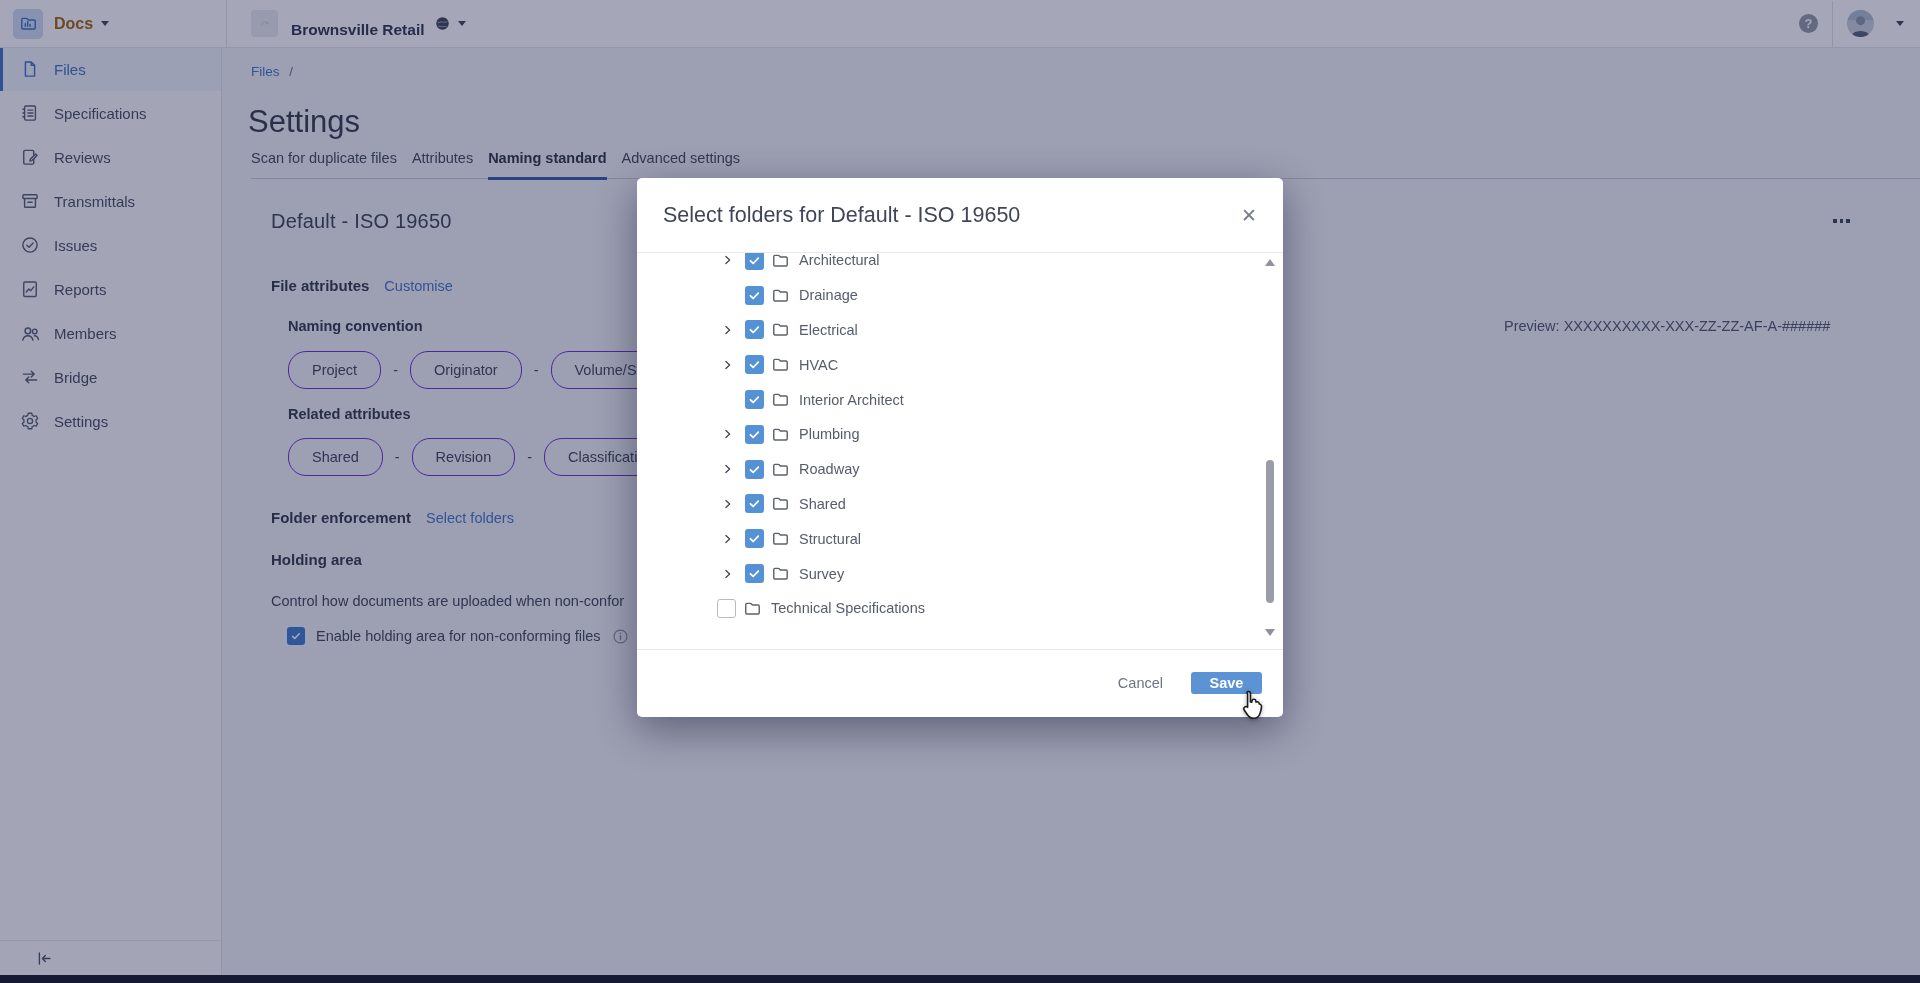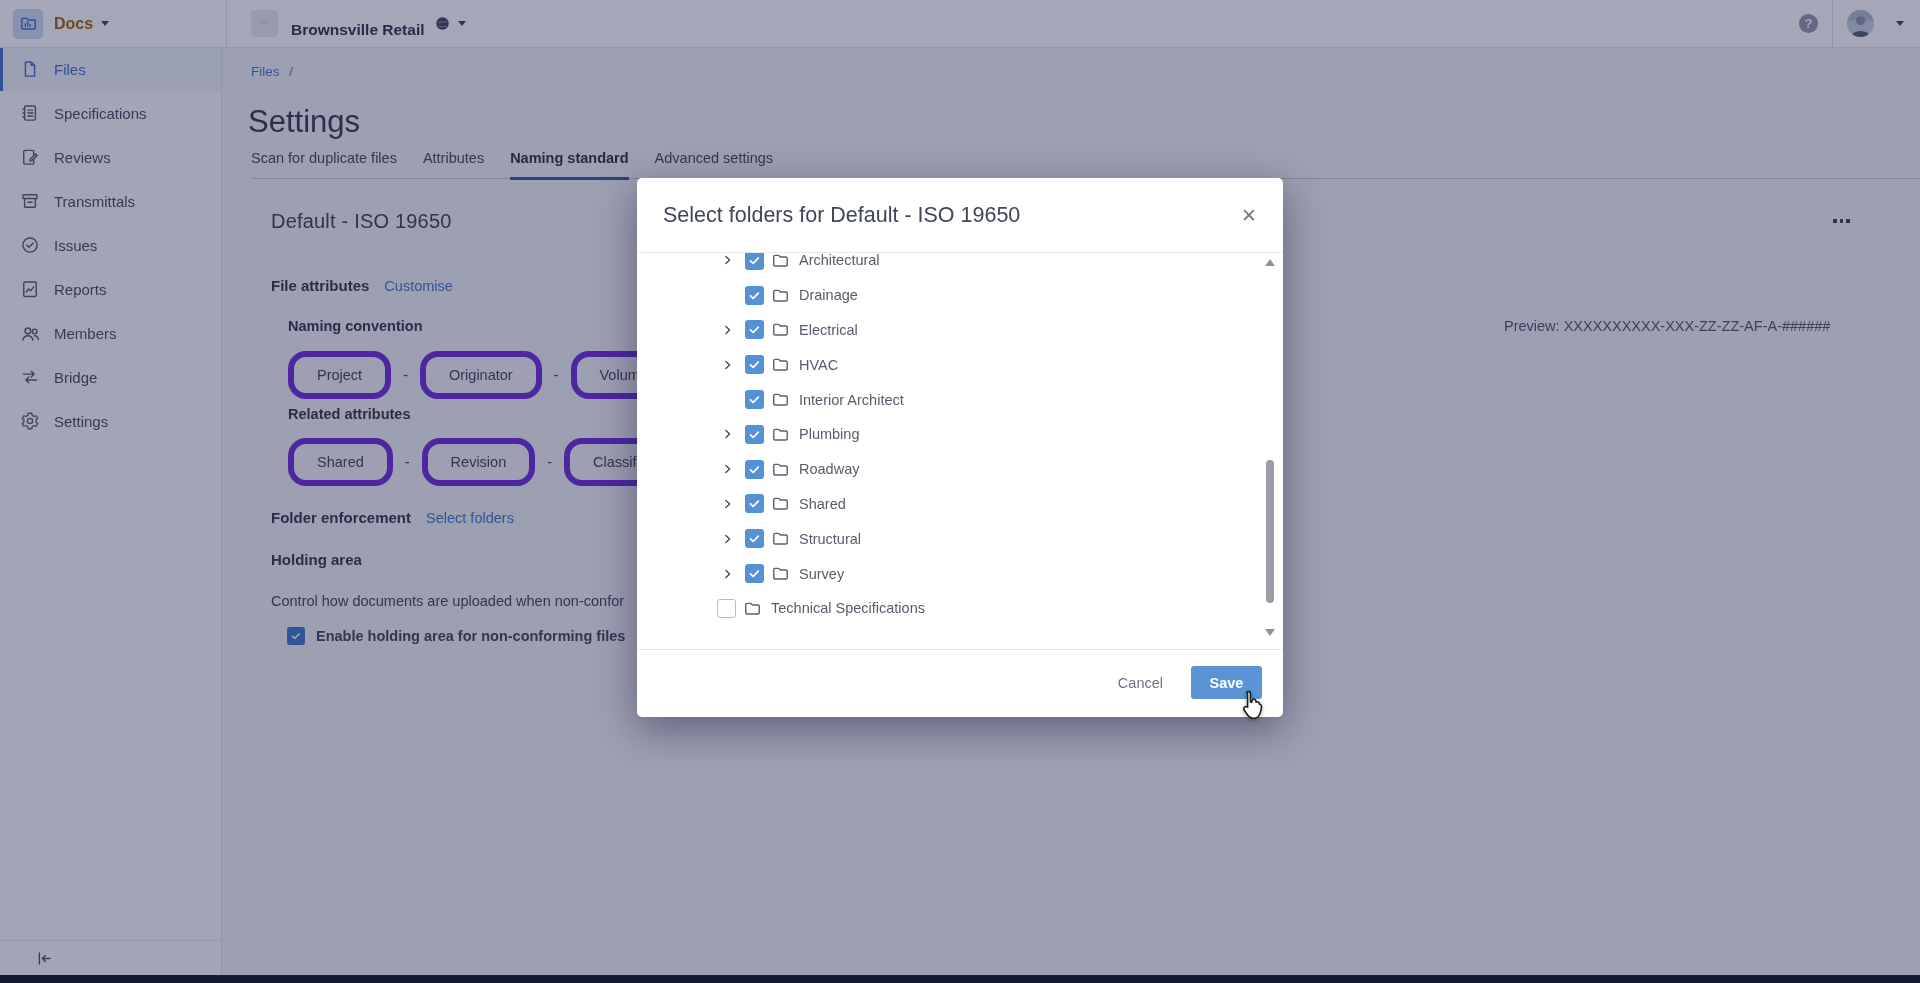--- a/index.html
+++ b/index.html
@@ -39,38 +39,38 @@
   .nav-item.active::before{content:'';position:absolute;left:0;top:0;bottom:0;width:3px;background:#3b6fc4;}
   .sidebar-foot{position:absolute;bottom:0;left:0;right:0;height:34px;border-top:1px solid #e7e8ec;
                 display:flex;align-items:center;padding-left:36px;color:#4a5061;}
 
   
   .main{position:absolute;top:47px;left:221px;right:0;bottom:8px;background:#f2f2f6;}
   .breadcrumb{position:absolute;left:30px;top:17px;font-size:13.5px;}
   .breadcrumb .bc-link{color:#3e74c8;cursor:pointer;}
   .breadcrumb .bc-sep{color:#6b7184;margin-left:6px;}
   .page-title{position:absolute;left:27px;top:36px;font-size:31px;font-weight:400;color:#333849;}
-  .tabs{position:absolute;left:30px;top:103px;right:0;display:flex;gap:26px;
+  .tabs{position:absolute;left:30px;top:103px;right:0;display:flex;gap:15px;
         border-bottom:1px solid #c9ccd6;align-items:flex-end;}
   .tab{padding-bottom:12px;color:#3f4656;font-size:14.5px;position:relative;cursor:pointer;white-space:nowrap;}
   .tab.active{font-weight:700;color:#2a3040;}
   .tab.active::after{content:'';position:absolute;left:0;right:0;bottom:-2px;height:3px;background:#2d5ba8;}
   .section-row{position:absolute;left:50px;top:163px;font-size:20px;color:#3a4152;letter-spacing:.2px;text-align:center;}
   .more-btn{position:absolute;left:1612px;top:172px;display:flex;gap:3px;cursor:pointer;}
   .more-btn i{width:3.5px;height:3.5px;background:#3a4150;display:block;}
   .label-row{position:absolute;display:flex;align-items:center;gap:15px;font-size:15px;}
   .b{font-weight:700;color:#2f3547;}
   .link{color:#3e74c8;cursor:pointer;font-size:14.5px;}
   .sub-label{position:absolute;font-size:14.5px;font-weight:700;color:#2f3547;}
   .pill-row{position:absolute;display:flex;align-items:center;}
-  .pill{height:36px;display:flex;align-items:center;padding:0 23px;border:6px solid #6d28d9;
+  .pill{height:36px;display:flex;align-items:center;padding:0 23px;border:1px solid #6d28d9;
         border-radius:18px;font-size:14.5px;color:#3d4354;background:transparent;}
   .pill-dash{margin:0 12px;color:#3d4354;font-size:14.5px;}
   .desc{position:absolute;left:50px;top:546px;font-size:14.5px;color:#3e4554;white-space:nowrap;}
-  .hold-row{position:absolute;left:66px;top:580px;display:flex;align-items:center;gap:11px;font-weight:bold;}
+  .hold-row{position:absolute;left:66px;top:580px;display:flex;align-items:center;gap:11px;}
   .cb{width:18px;height:18px;border-radius:3px;display:flex;align-items:center;justify-content:center;}
   .cb.checked{background:#3a78cc;}
   .hold-label{font-size:14.5px;color:#3e4554;}
   .preview{position:absolute;left:1283px;top:271px;font-size:14.5px;color:#4d5468;white-space:nowrap;}
 
   
   .overlay{position:absolute;inset:0;background:rgba(30,34,77,0.40);z-index:50;}
   .modal{position:absolute;left:637px;top:178px;width:646px;height:539px;background:#fff;
          border-radius:5px;box-shadow:0 12px 40px rgba(15,20,50,.45);z-index:60;}
   .modal-header{height:74px;display:flex;align-items:center;padding:0 26px;}
@@ -91,21 +91,21 @@
   .f-label{margin-left:9px;font-size:14.5px;color:#575c6b;}
   .sb-up,.sb-down{position:absolute;left:628px;width:0;height:0;cursor:pointer;
                   border-left:5.5px solid transparent;border-right:5.5px solid transparent;}
   .sb-up{top:81px;border-bottom:7px solid #8f929d;}
   .sb-down{top:451px;border-top:7px solid #8f929d;}
   .sb-thumb{position:absolute;left:629px;top:282px;width:8px;height:143px;border-radius:4px;
             background:#9a9da8;cursor:grab;}
   .modal-footer{position:absolute;left:0;right:0;top:470px;height:69px;display:flex;
                 align-items:center;justify-content:flex-end;gap:28px;padding-right:21px;}
   .cancel-btn{font-size:14.5px;color:#6d7382;cursor:pointer;}
-  .save-btn{width:71px;height:33px;border-radius:3px;background:#5b93d4;color:#fff;font-weight:700;
+  .save-btn{width:71px;height:22px;border-radius:3px;background:#5b93d4;color:#fff;font-weight:700;
             font-size:14.5px;display:flex;align-items:center;justify-content:center;cursor:pointer;border:none;}
 
   .bottombar{position:absolute;left:0;right:0;bottom:0;height:8px;background:#10131f;z-index:8;}
   .cursor{position:absolute;left:1237px;top:688px;z-index:100;filter:drop-shadow(0 1px 2px rgba(0,0,0,.35));}
 </style>
 </head>
 <body>
 
 <div class="stage">
 

